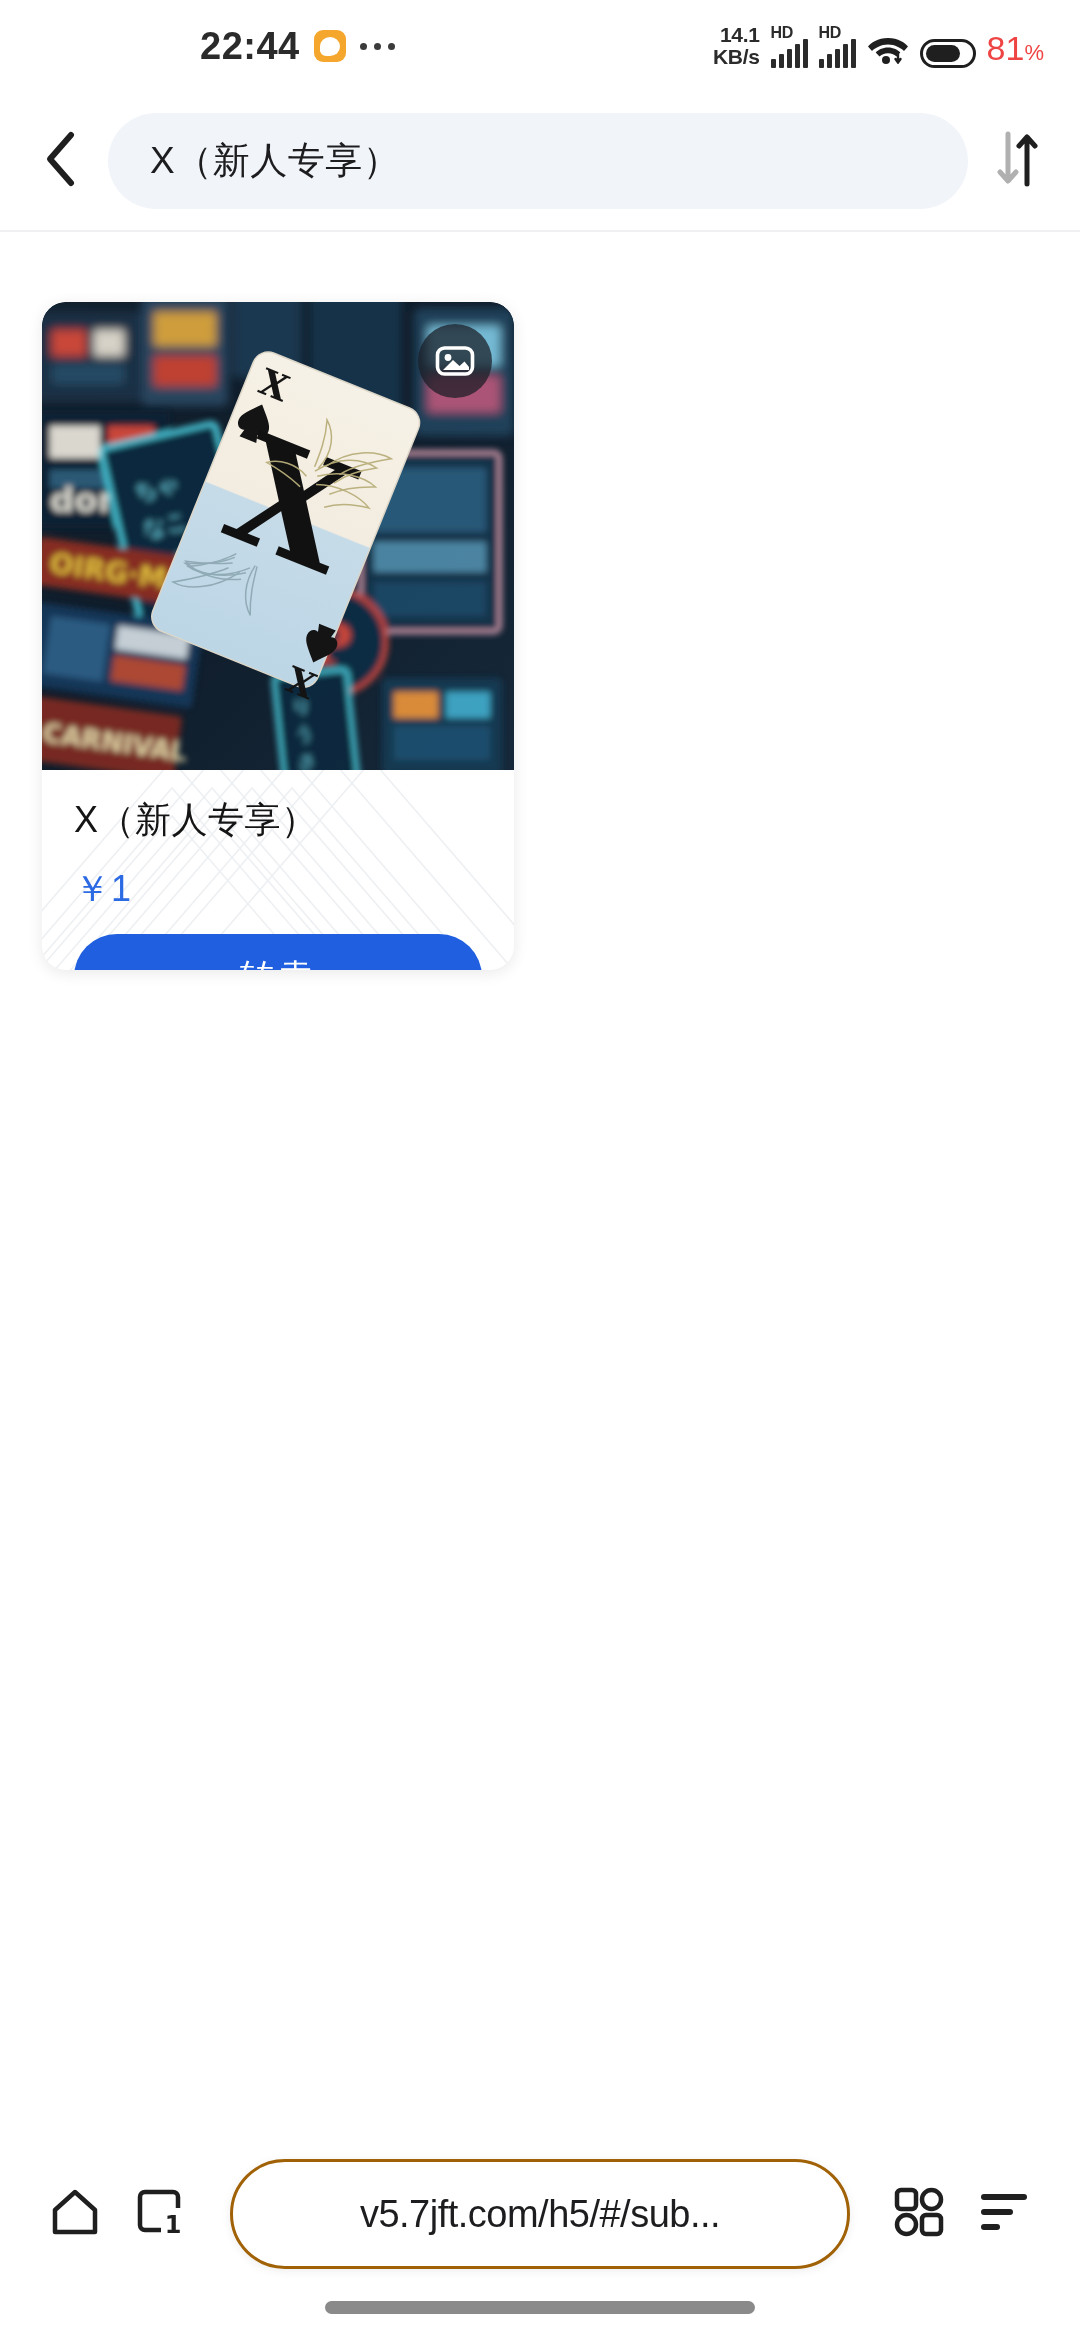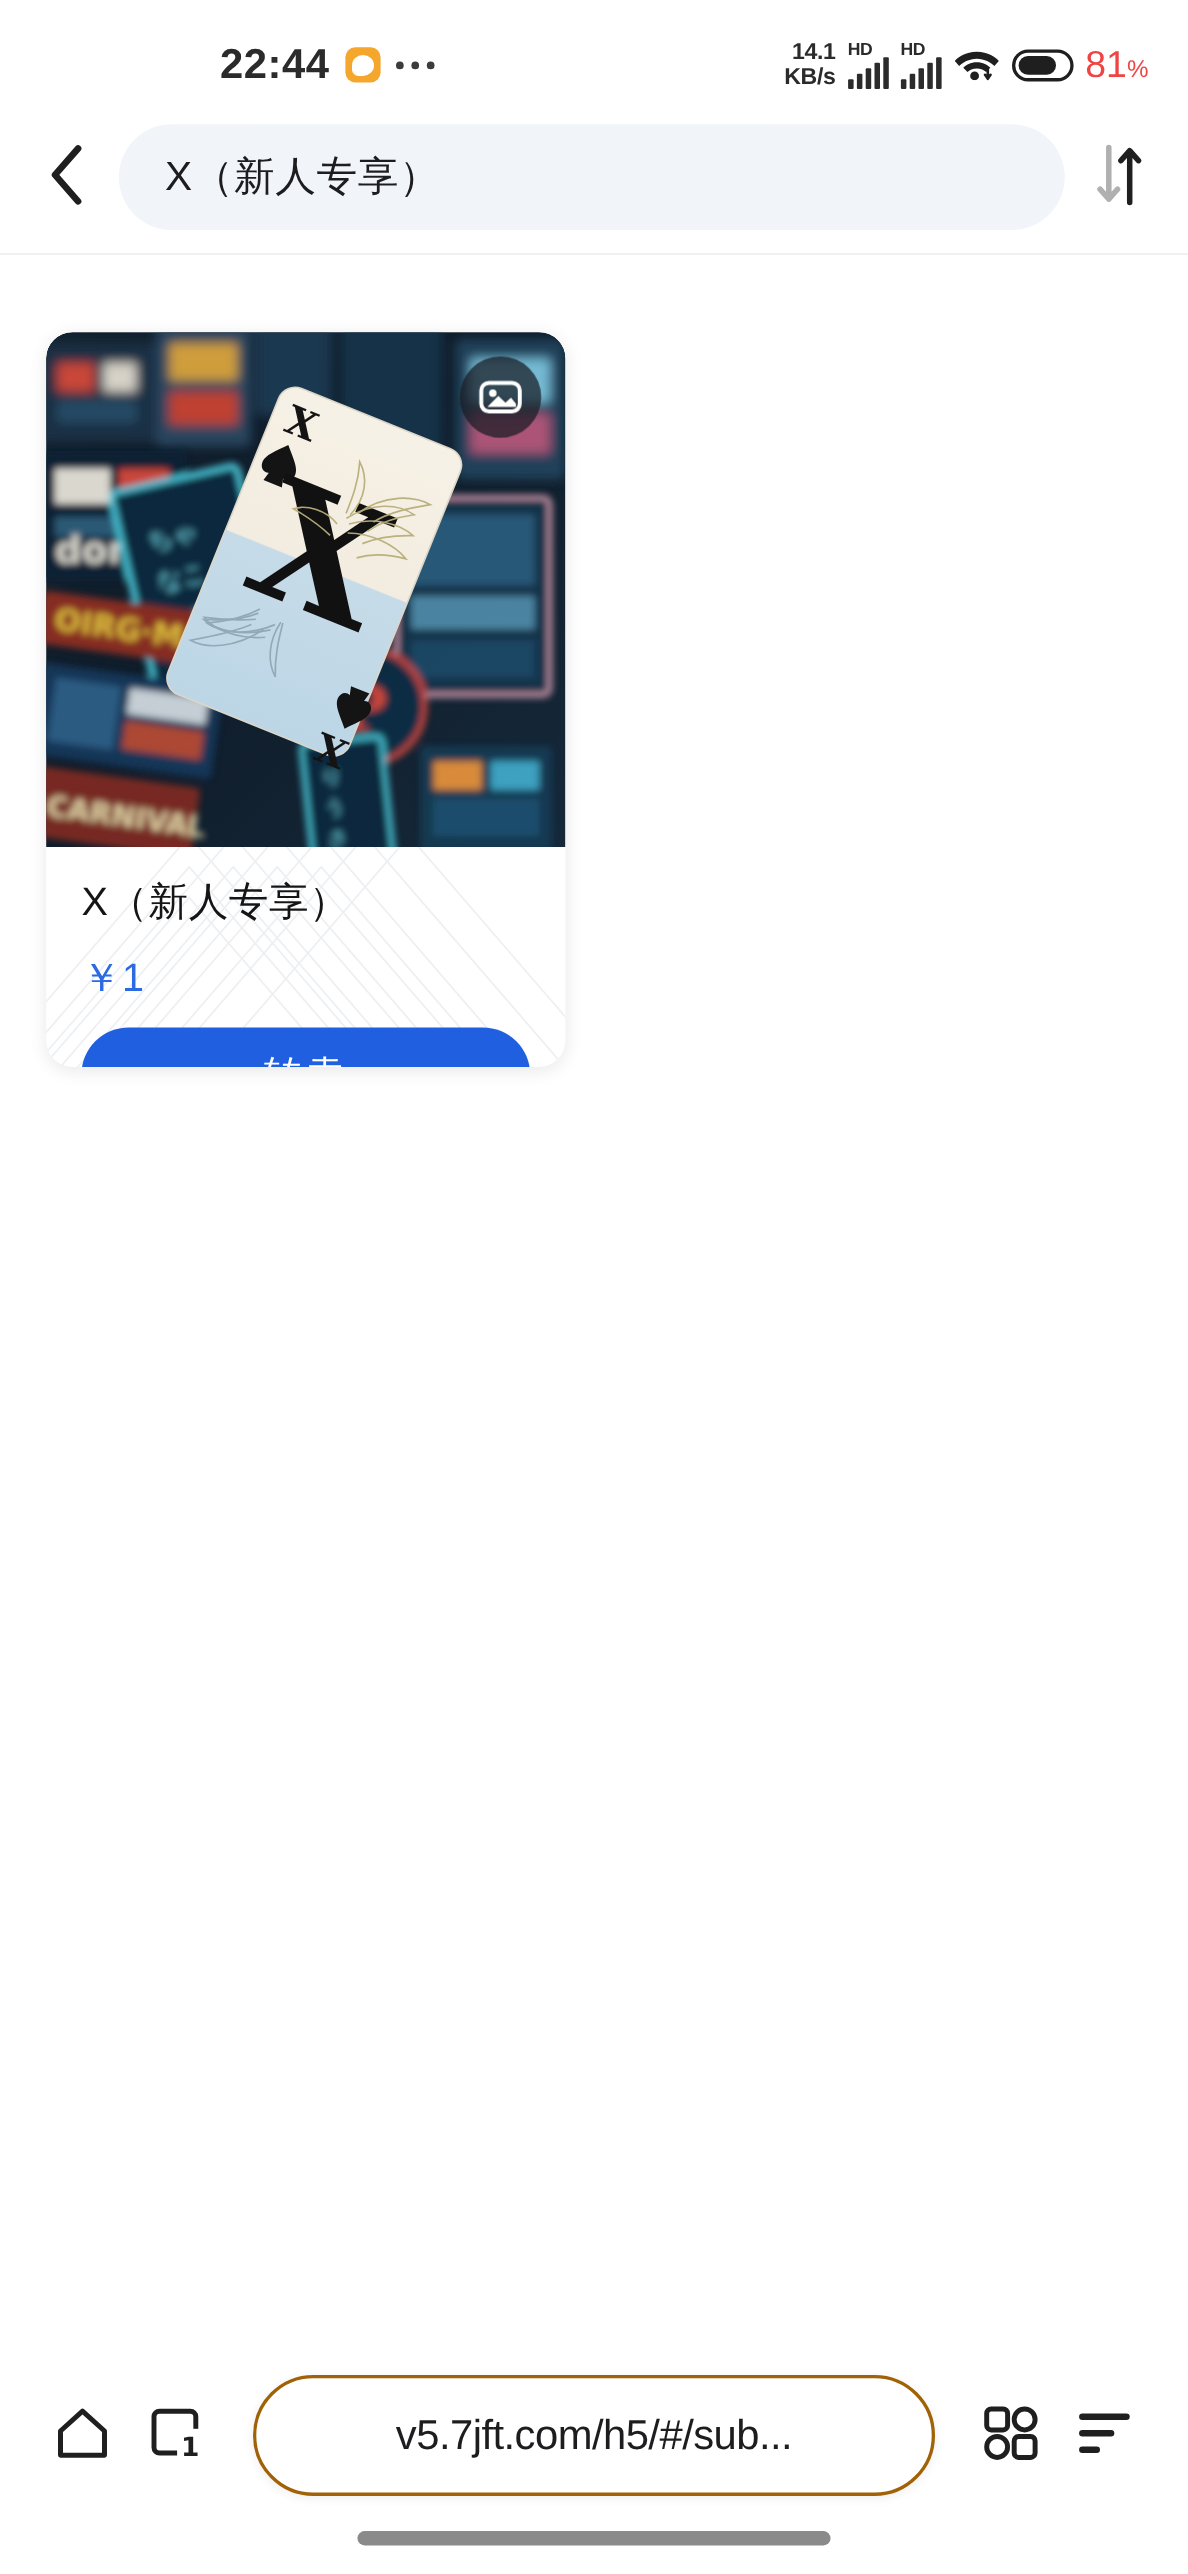--- a/index.html
+++ b/index.html
@@ -6,37 +6,37 @@
   html, body {
     width:1080px; height:2340px;
     background:#ffffff;
     font-family:"Liberation Sans","DejaVu Sans",sans-serif;
     overflow:hidden;
   }
   .screen { position:relative; width:1080px; height:2340px; background:#ffffff; }
 
   
   .statusbar {
-    position:absolute; top:13px; left:0; width:1072px; height:92px;
+    position:absolute; top:0; left:0; width:1072px; height:92px;
     display:flex; align-items:center; justify-content:space-between;
     padding:0 28px;
   }
   .sb-left { display:flex; align-items:center; gap:14px; padding-left:172px; }
   .sb-time { font-size:38px; font-weight:600; color:#2b2b2b; letter-spacing:0.5px; }
   .sb-appicon {
     width:32px; height:32px; border-radius:9px; background:#f5a62c;
     display:flex; align-items:center; justify-content:center;
   }
   .sb-appicon .bubble {
     width:20px; height:19px; background:#ffffff; border-radius:50% 50% 50% 30%;
   }
   .sb-dots { display:flex; gap:7px; align-items:center; }
   .sb-dots i { width:7px; height:7px; border-radius:50%; background:#3b3b3b; display:block; }
 
-  .sb-right { display:flex; align-items:center; gap:11px; }
+  .sb-right { display:flex; align-items:flex-end; gap:11px; }
   .sb-net { display:flex; flex-direction:column; align-items:flex-end; line-height:1.05; }
   .sb-net b { font-size:21px; font-weight:700; color:#2b2b2b; letter-spacing:-0.3px; }
   .sb-net span { font-size:21px; font-weight:700; color:#2b2b2b; letter-spacing:-0.3px;margin-left:10px; }
   .sb-sig { display:flex; align-items:flex-end; gap:2px; position:relative; padding-top:14px; }
   .sb-sig .hd {
     position:absolute; top:-1px; left:0; font-size:16px; font-weight:700; color:#2b2b2b; letter-spacing:-0.4px;
   }
   .sb-sig .bars { display:flex; align-items:flex-end; gap:3px; }
   .sb-sig .bars i { width:5px; background:#2b2b2b; display:block; border-radius:1px; }
   .sb-sig .bars i:nth-child(1){ height:9px; }

